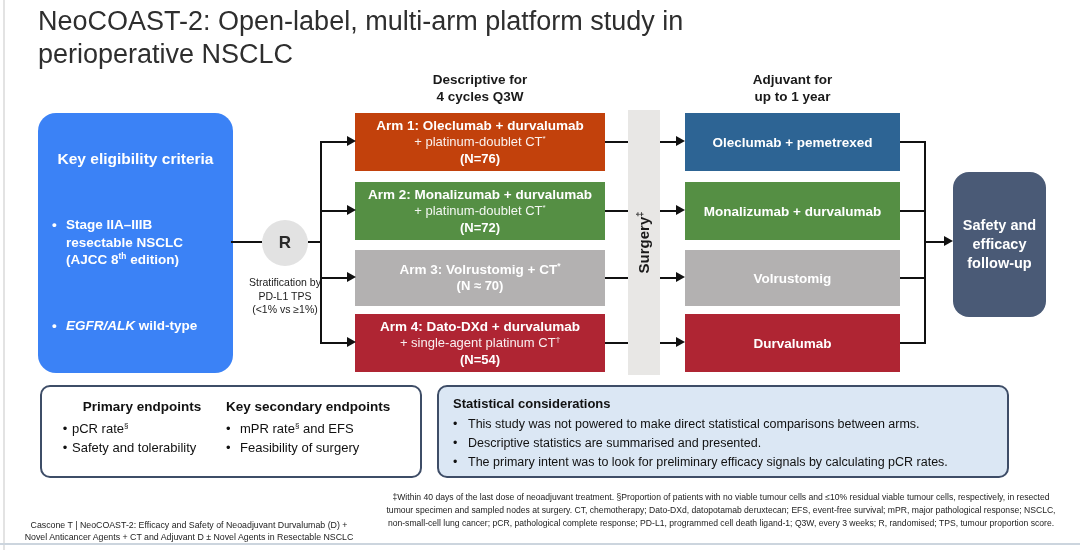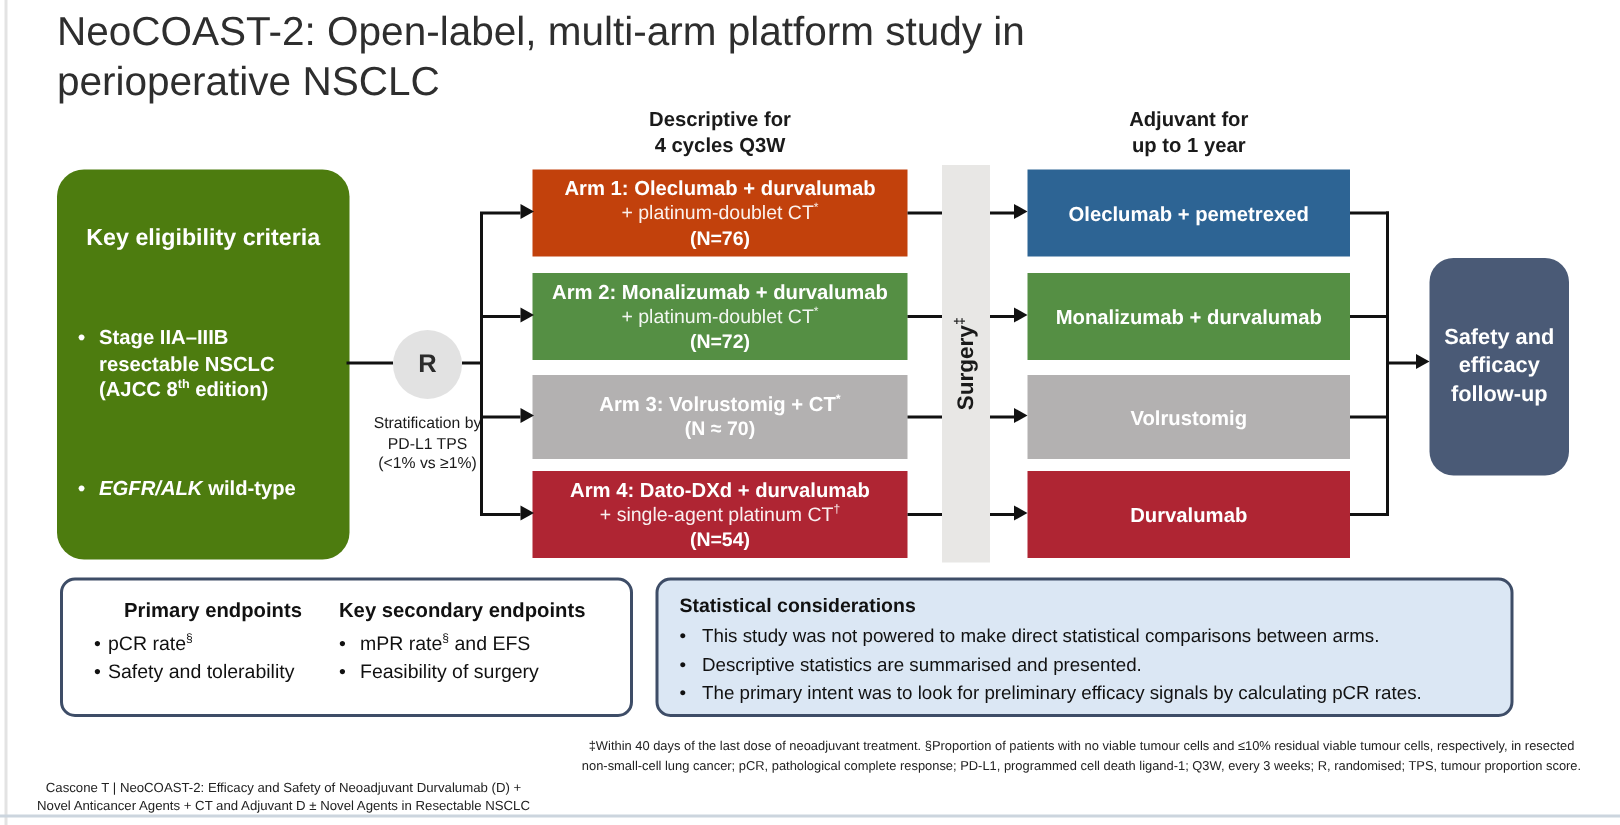--- a/index.html
+++ b/index.html
@@ -86,21 +86,21 @@
 
   <div class="col-header neo">
     <div>Descriptive for</div>
     <div>4 cycles Q3W</div>
   </div>
   <div class="col-header adj">
     <div>Adjuvant for</div>
     <div>up to 1 year</div>
   </div>
 
-  <div class="elig-box" style="background-color: #4d7c0f;">
+  <div class="elig-box" style="background-color: #3b82f6;">
     <div class="elig-title">Key eligibility criteria</div>
     <div class="elig-bullets">
       <div class="bul">
         <span><span>Stage IIA–IIIB resectable NSCLC (AJCC 8</span><sup>th</sup><span> edition)</span></span>
       </div>
       <div class="bul">
         <span><span class="it">EGFR/ALK</span><span> wild-type</span></span>
       </div>
       <div class="bul">
         <span>ECOG PS 0 or 1</span>
@@ -226,17 +226,18 @@
       <span>The primary intent was to look for preliminary efficacy signals by calculating pCR rates.</span>
     </div>
   </div>
 
   <div class="citation">
     <div>Cascone T | NeoCOAST-2: Efficacy and Safety of Neoadjuvant Durvalumab (D) +</div>
     <div>Novel Anticancer Agents + CT and Adjuvant D ± Novel Agents in Resectable NSCLC</div>
   </div>
   <div class="footnotes">
     <div>‡Within 40 days of the last dose of neoadjuvant treatment. §Proportion of patients with no viable tumour cells and ≤10% residual viable tumour cells, respectively, in resected</div>
+    <div>tumour specimen and sampled nodes at surgery. CT, chemotherapy; Dato-DXd, datopotamab deruxtecan; EFS, event-free survival; mPR, major pathological response; NSCLC,</div>
     <div>non-small-cell lung cancer; pCR, pathological complete response; PD-L1, programmed cell death ligand-1; Q3W, every 3 weeks; R, randomised; TPS, tumour proportion score.</div>
   </div>
 
   <div class="bottom-rule"></div>
 </div>
 
 </body></html>

